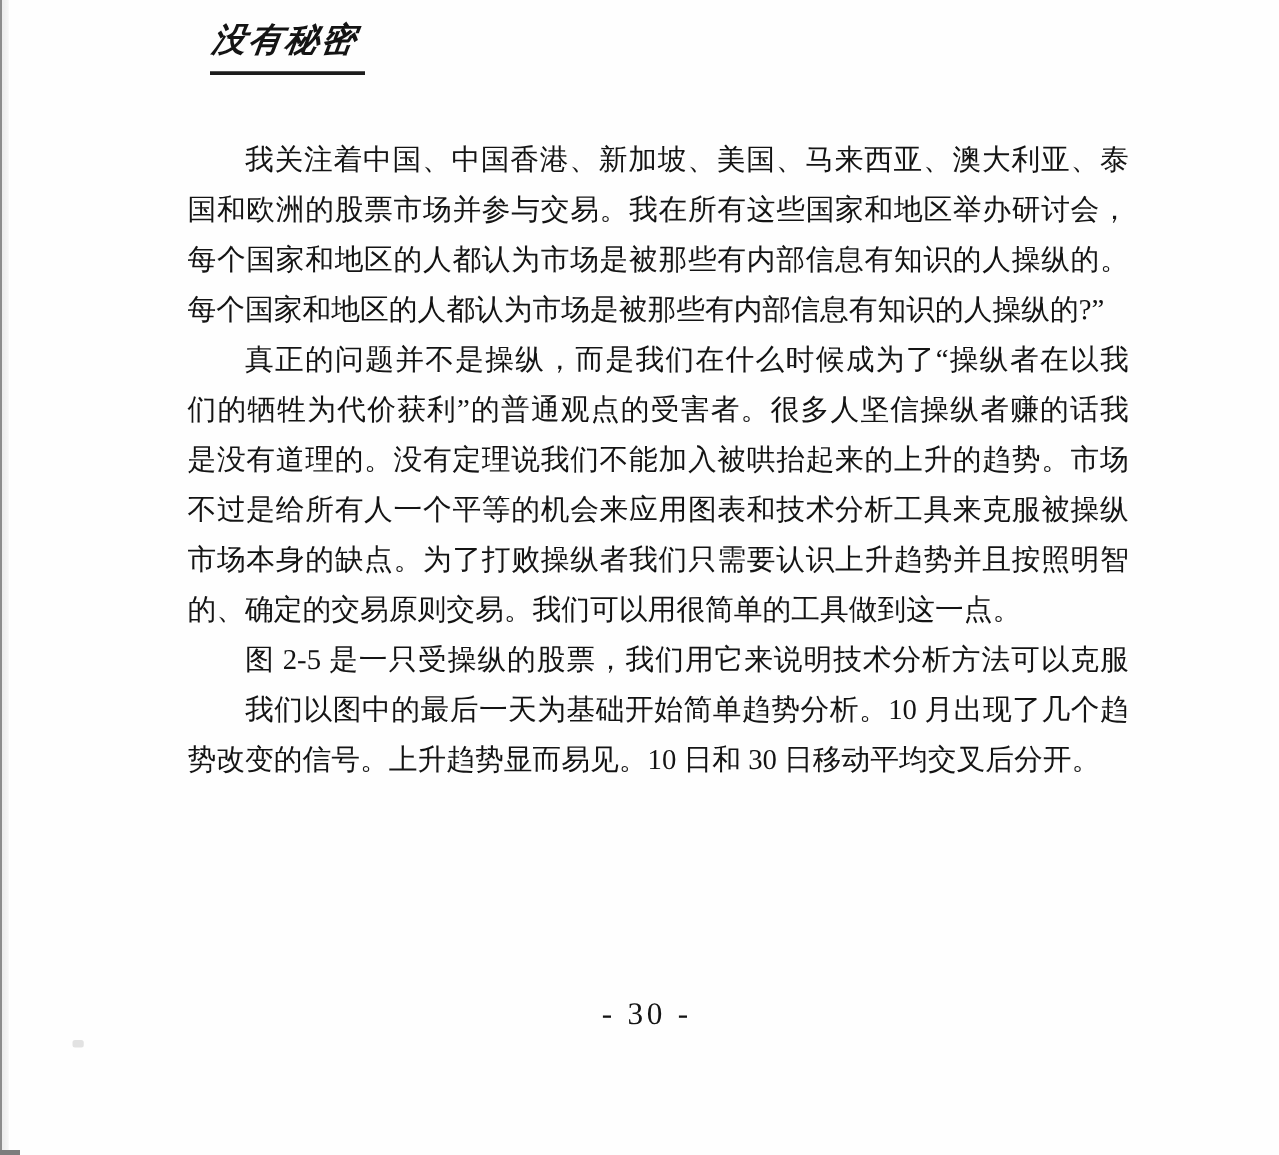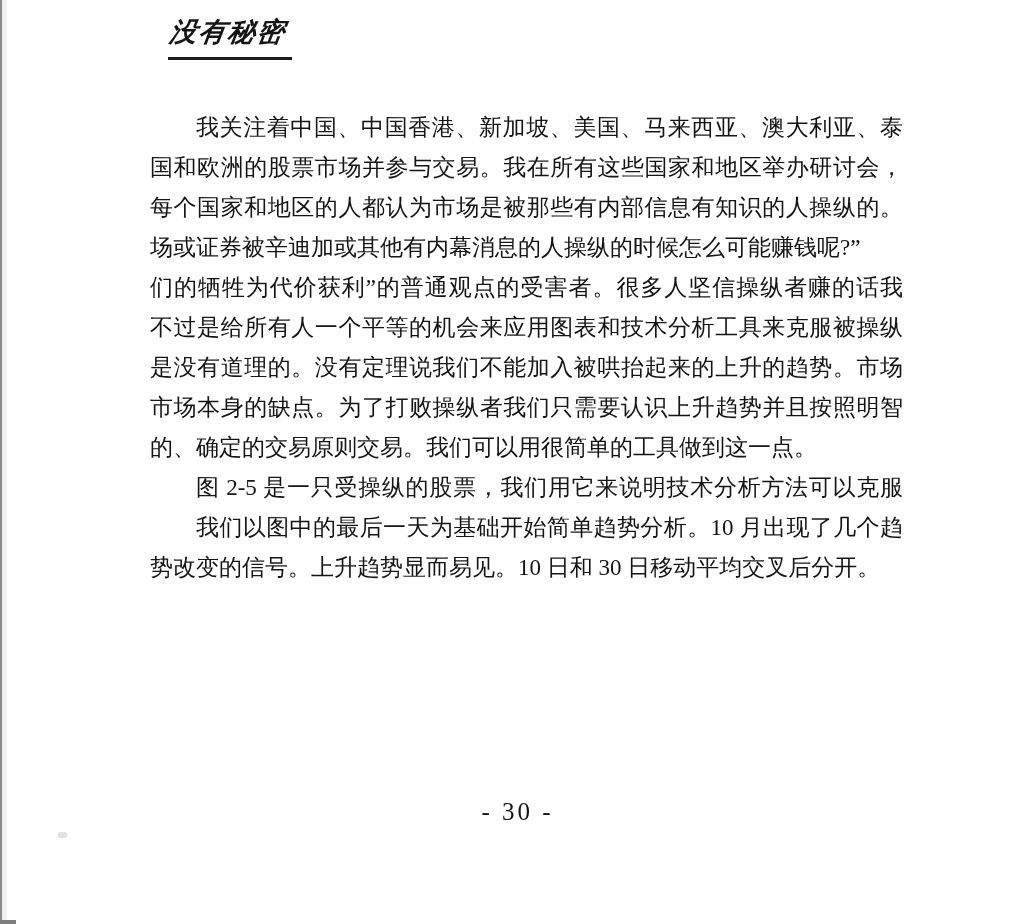--- a/index.html
+++ b/index.html
@@ -95,27 +95,28 @@
   <div class="running-header">
     <span class="running-header-underline"><span class="running-header-text">没有秘密</span></span>
   </div>
 
   <div class="body-text">
 
     <div class="para">
       <div class="tline ind">我关注着中国、中国香港、新加坡、美国、马来西亚、澳大利亚、泰</div>
       <div class="tline">国和欧洲的股票市场并参与交易。我在所有这些国家和地区举办研讨会，</div>
       <div class="tline">每个国家和地区的人都认为市场是被那些有内部信息有知识的人操纵的。</div>
-      <div class="tline end">场或证券被辛迪加或其他有内幕消息的人操纵的时候怎么可能赚钱呢?”</div>
+      <div class="tline end">每个国家和地区的人都认为市场是被那些有内部信息有知识的人操纵的?”</div>
     </div>
 
     <div class="para">
+      <div class="tline ind">真正的问题并不是操纵，而是我们在什么时候成为了“操纵者在以我</div>
       <div class="tline">们的牺牲为代价获利”的普通观点的受害者。很多人坚信操纵者赚的话我</div>
+      <div class="tline">是没有道理的。没有定理说我们不能加入被哄抬起来的上升的趋势。市场</div>
       <div class="tline">不过是给所有人一个平等的机会来应用图表和技术分析工具来克服被操纵</div>
-      <div class="tline">是没有道理的。没有定理说我们不能加入被哄抬起来的上升的趋势。市场</div>
       <div class="tline">市场本身的缺点。为了打败操纵者我们只需要认识上升趋势并且按照明智</div>
       <div class="tline end">的、确定的交易原则交易。我们可以用很简单的工具做到这一点。</div>
     </div>
 
     <div class="para">
       <div class="tline ind">图 2-5 是一只受操纵的股票，我们用它来说明技术分析方法可以克服</div>
     </div>
 
     <div class="para">
       <div class="tline ind">我们以图中的最后一天为基础开始简单趋势分析。10 月出现了几个趋</div>

